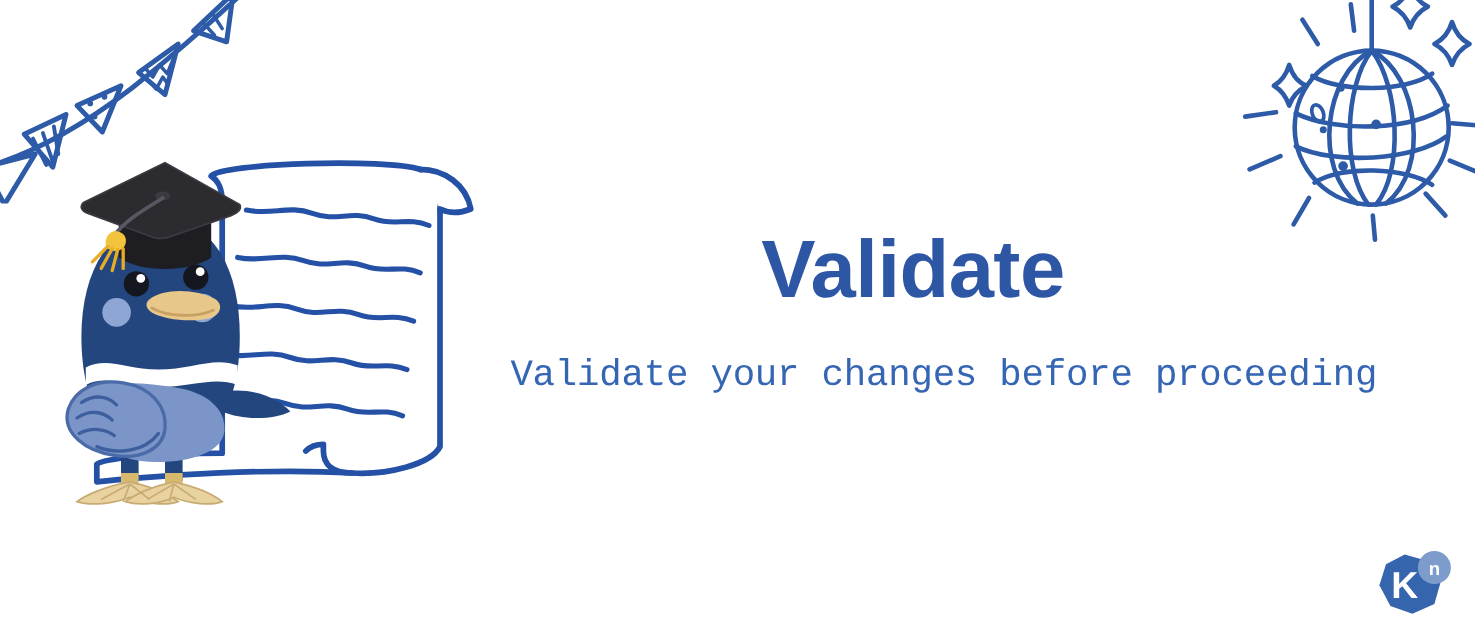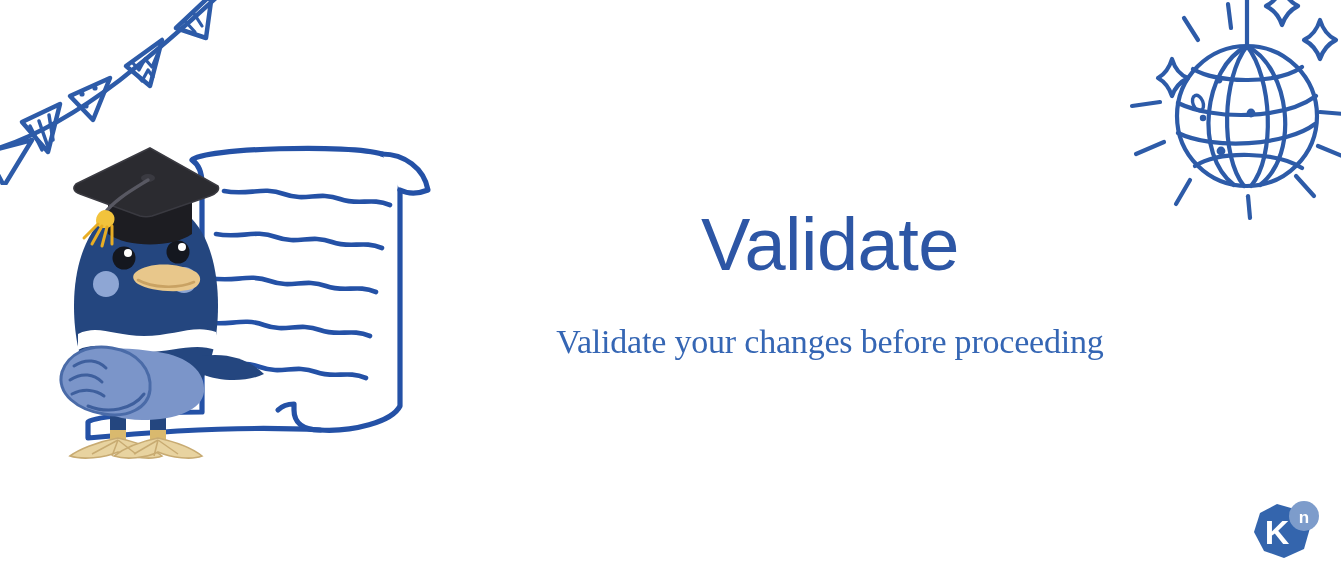--- a/index.html
+++ b/index.html
@@ -55,29 +55,29 @@
   .text-block {
     position: absolute;
     left: 464px;
     top: 206px;
     width: 732px;
     text-align: center;
   }
   .page-title {
     font-family: "Liberation Sans", sans-serif;
     font-size: 74px;
-    font-weight: 400;
+    font-weight: 700;
     line-height: 1.05;
     letter-spacing: -0.5px;
     color: #2d56a5;
     margin: 0;
     white-space: nowrap;
   }
   .page-subtitle {
-    font-family: Liberation Serif, serif;
+    font-family: Liberation Mono, monospace;
     font-size: 34px;
     font-weight: 400;
     line-height: 1.2;
     letter-spacing: -0.2px;
     color: #3566b4;
     margin: 0;
     padding-top: 38px;
     white-space: nowrap;
   }
 

